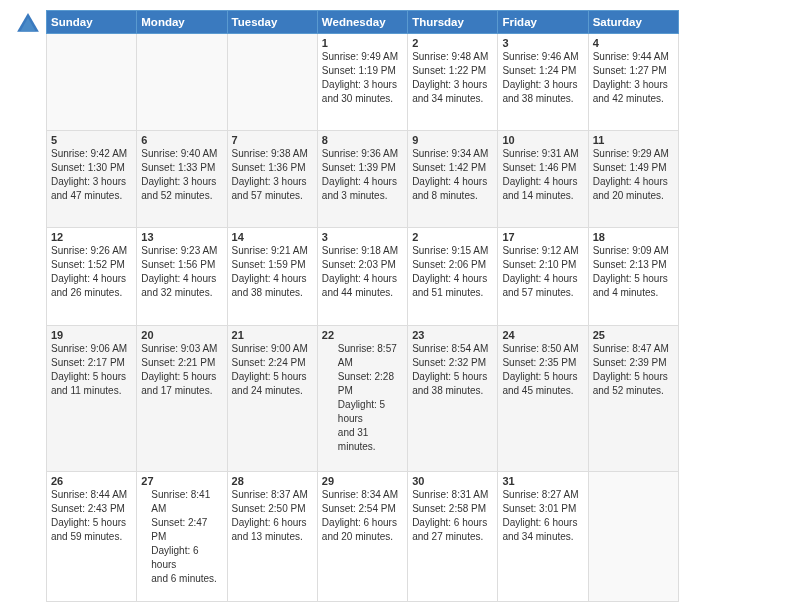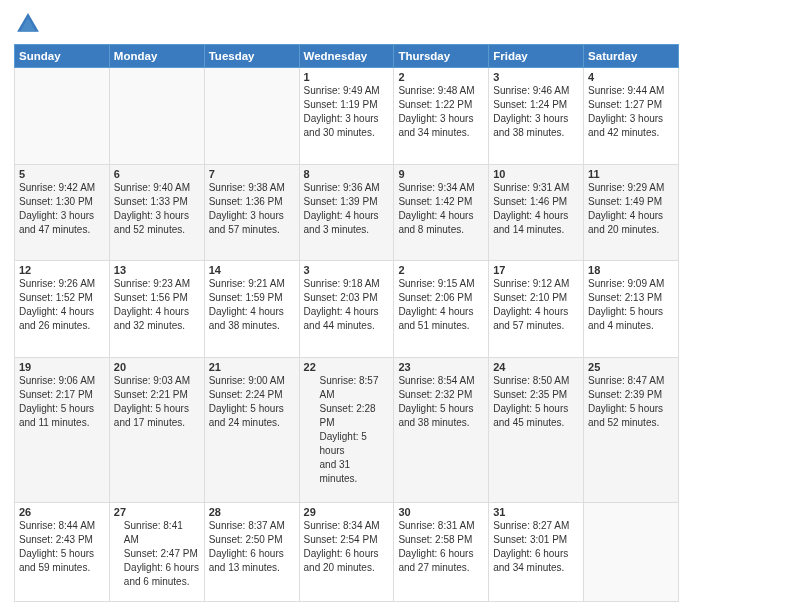--- a/index.html
+++ b/index.html
@@ -8,21 +8,21 @@
       background: #fff;
       width: 792px;
       height: 612px;
       overflow: hidden;
     }
     .page {
       width: 693px;
       height: 612px;
       padding: 10px 14px 10px 14px;
       display: flex;
-      flex-direction: column;
+      flex-direction: row;
     }
     .header {
       display: flex;
       justify-content: space-between;
       align-items: flex-start;
       margin-bottom: 6px;
     }
     .logo {
       display: flex;
       align-items: center;

